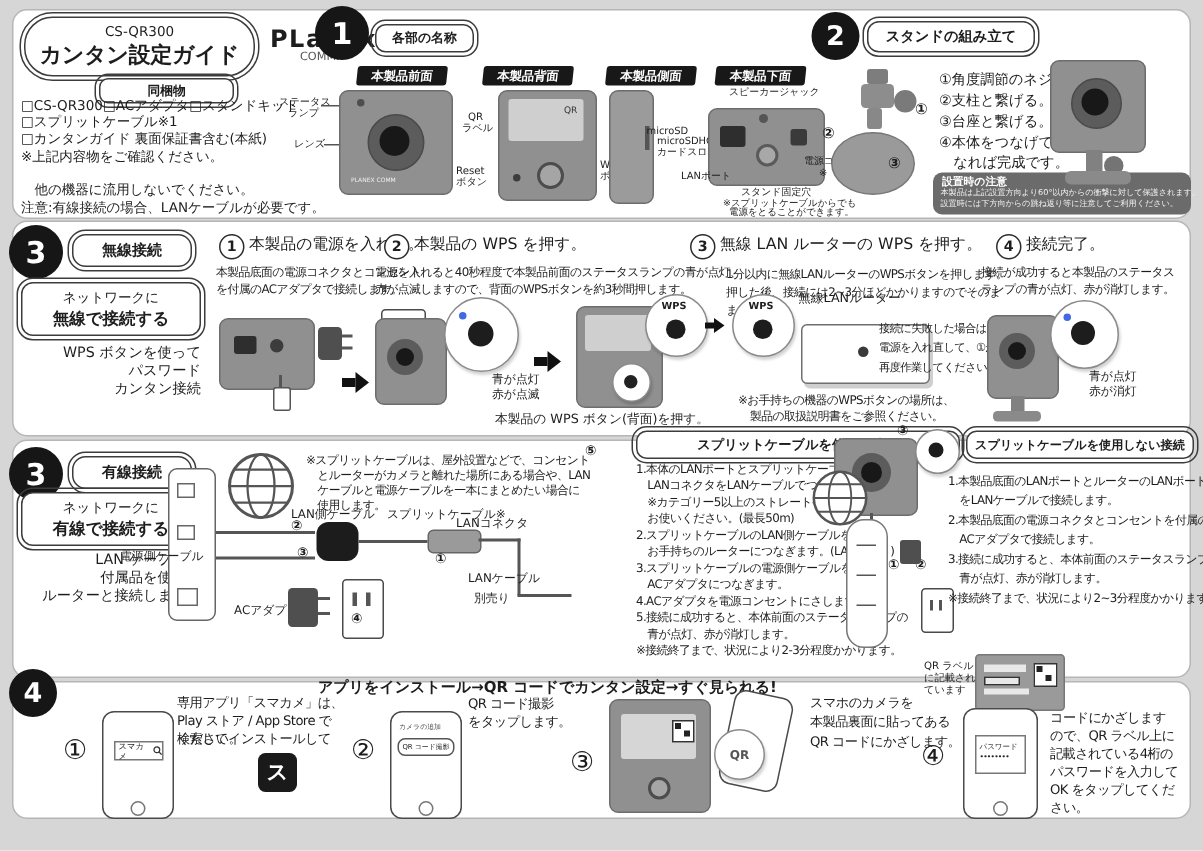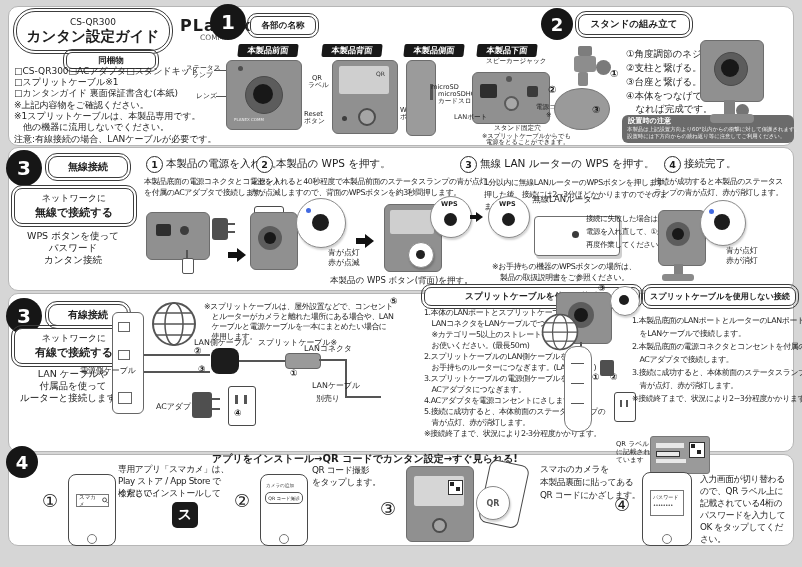--- a/index.html
+++ b/index.html
@@ -9,21 +9,21 @@
   .p{position:absolute;background:#fff;border:1px solid #b6b6b6;border-radius:10px}
   .badge{position:absolute;background:#161616;color:#fff;border-radius:50%;
          display:flex;align-items:center;justify-content:center;font-weight:bold}
   .pill{position:absolute;background:#fff;border:1px solid #3c3c3c;outline:1px solid #3c3c3c;outline-offset:2px;
         border-radius:10px;display:flex;align-items:center;justify-content:center;font-weight:bold;white-space:nowrap}
   .dbox{position:absolute;background:#fff;border:1px solid #3c3c3c;outline:1px solid #3c3c3c;outline-offset:2px;
         border-radius:8px;display:flex;flex-direction:column;align-items:center;justify-content:center}
   .ribbon{position:absolute;background:#181818;color:#fff;border-radius:2px;
           display:flex;align-items:center;justify-content:center;font-weight:bold;white-space:nowrap;transform:skewX(-6deg)}
   .t{position:absolute;white-space:nowrap;line-height:1.2}
-  .c{text-align:center}
+  .c{text-align:right}
   .cam{position:absolute;background:#909090;border:1px solid #6d6d6d;border-radius:6px}
   .ln{position:absolute;background:#555}
   .ring{position:absolute;border-radius:50%}
   .stepnum{position:absolute;background:#fff;border:1.3px solid #2c2c2c;border-radius:50%;
            display:flex;align-items:center;justify-content:center;font-weight:bold}
   .phone{position:absolute;background:#fff;border:1.5px solid #4a4a4a;border-radius:8px}
   .outlet{position:absolute;background:#fff;border:1.5px solid #4a4a4a;border-radius:3px}
   .wpsc{position:absolute;background:#fff;border:1px solid #8a8a8a;border-radius:50%;box-shadow:1px 2px 2px rgba(0,0,0,.18)}
   .arr{position:absolute;width:20px;height:14px}
   .arr::before{content:"";position:absolute;left:0;top:4px;width:9px;height:6px;background:#111}
@@ -52,21 +52,20 @@
     <span style="font-size:14.5px">カンタン設定ガイド</span>
   </div>
   <span class="t b" style="left:180px;top:16px;font-size:16px;letter-spacing:1px">PLanex</span>
   <span class="t f75" style="left:200px;top:33px;color:#555">COMM.</span>
 
   <div class="pill" style="left:66px;top:52px;width:88px;height:15px;font-size:8.5px;border-radius:6px">同梱物</div>
   <span class="t f9" style="left:14px;top:66px">□CS-QR300□ACアダプタ□スタンドキット</span>
   <span class="t f9" style="left:14px;top:77px">□スプリットケーブル※1</span>
   <span class="t f9" style="left:14px;top:88px">□カンタンガイド 裏面保証書含む(本紙)</span>
   <span class="t f9" style="left:14px;top:100px">※上記内容物をご確認ください。</span>
-  <span class="t f9" style="left:14px;top:111px">※1スプリットケーブルは、本製品専用です。</span>
   <span class="t f9" style="left:14px;top:122px">　他の機器に流用しないでください。</span>
   <span class="t f9" style="left:14px;top:134px">注意:有線接続の場合、LANケーブルが必要です。</span>
 
   <div class="badge" style="left:210px;top:4px;width:36px;height:36px;font-size:20px">1</div>
   <div class="pill" style="left:250px;top:16px;width:64px;height:17px;font-size:8.6px;border-radius:7px">各部の名称</div>
 
   <div class="ribbon" style="left:238px;top:44px;width:60px;height:13px;font-size:8.2px">本製品前面</div>
   <span class="t" style="left:186px;top:64px;font-size:6.8px">ステータス</span>
   <span class="t" style="left:192px;top:71px;font-size:6.8px">ランプ</span>
   <span class="t" style="left:196px;top:92px;font-size:6.8px">レンズ</span>
@@ -387,20 +386,20 @@
     </div>
   </div>
 
   <span class="t" style="left:614px;top:494px;font-size:18px">④</span>
   <div class="phone" style="left:642px;top:472px;width:48px;height:72px"></div>
   <div class="abs" style="left:650px;top:490px;width:32px;height:24px;border:1px solid #777">
     <span class="abs" style="left:2px;top:3px;font-size:5px;white-space:nowrap">パスワード</span>
     <span class="abs" style="left:2px;top:11px;font-size:5px;letter-spacing:-0.5px">••••••••</span>
   </div>
   <div class="ring" style="left:662px;top:534px;width:8px;height:8px;border:1px solid #777"></div>
-  <span class="t tight" style="left:700px;top:474px;font-size:8.8px">入力画面が切り替わる</span>
+  <span class="t tight" style="left:700px;top:474px;font-size:8.8px">コードにかざします</span>
   <span class="t tight" style="left:700px;top:486px;font-size:8.8px">ので、QR ラベル上に</span>
   <span class="t tight" style="left:700px;top:498px;font-size:8.8px">記載されている4桁の</span>
   <span class="t tight" style="left:700px;top:510px;font-size:8.8px">パスワードを入力して</span>
   <span class="t tight" style="left:700px;top:522px;font-size:8.8px">OK をタップしてくだ</span>
   <span class="t tight" style="left:700px;top:534px;font-size:8.8px">さい。</span>
 
 </div>
 
 </body></html>

